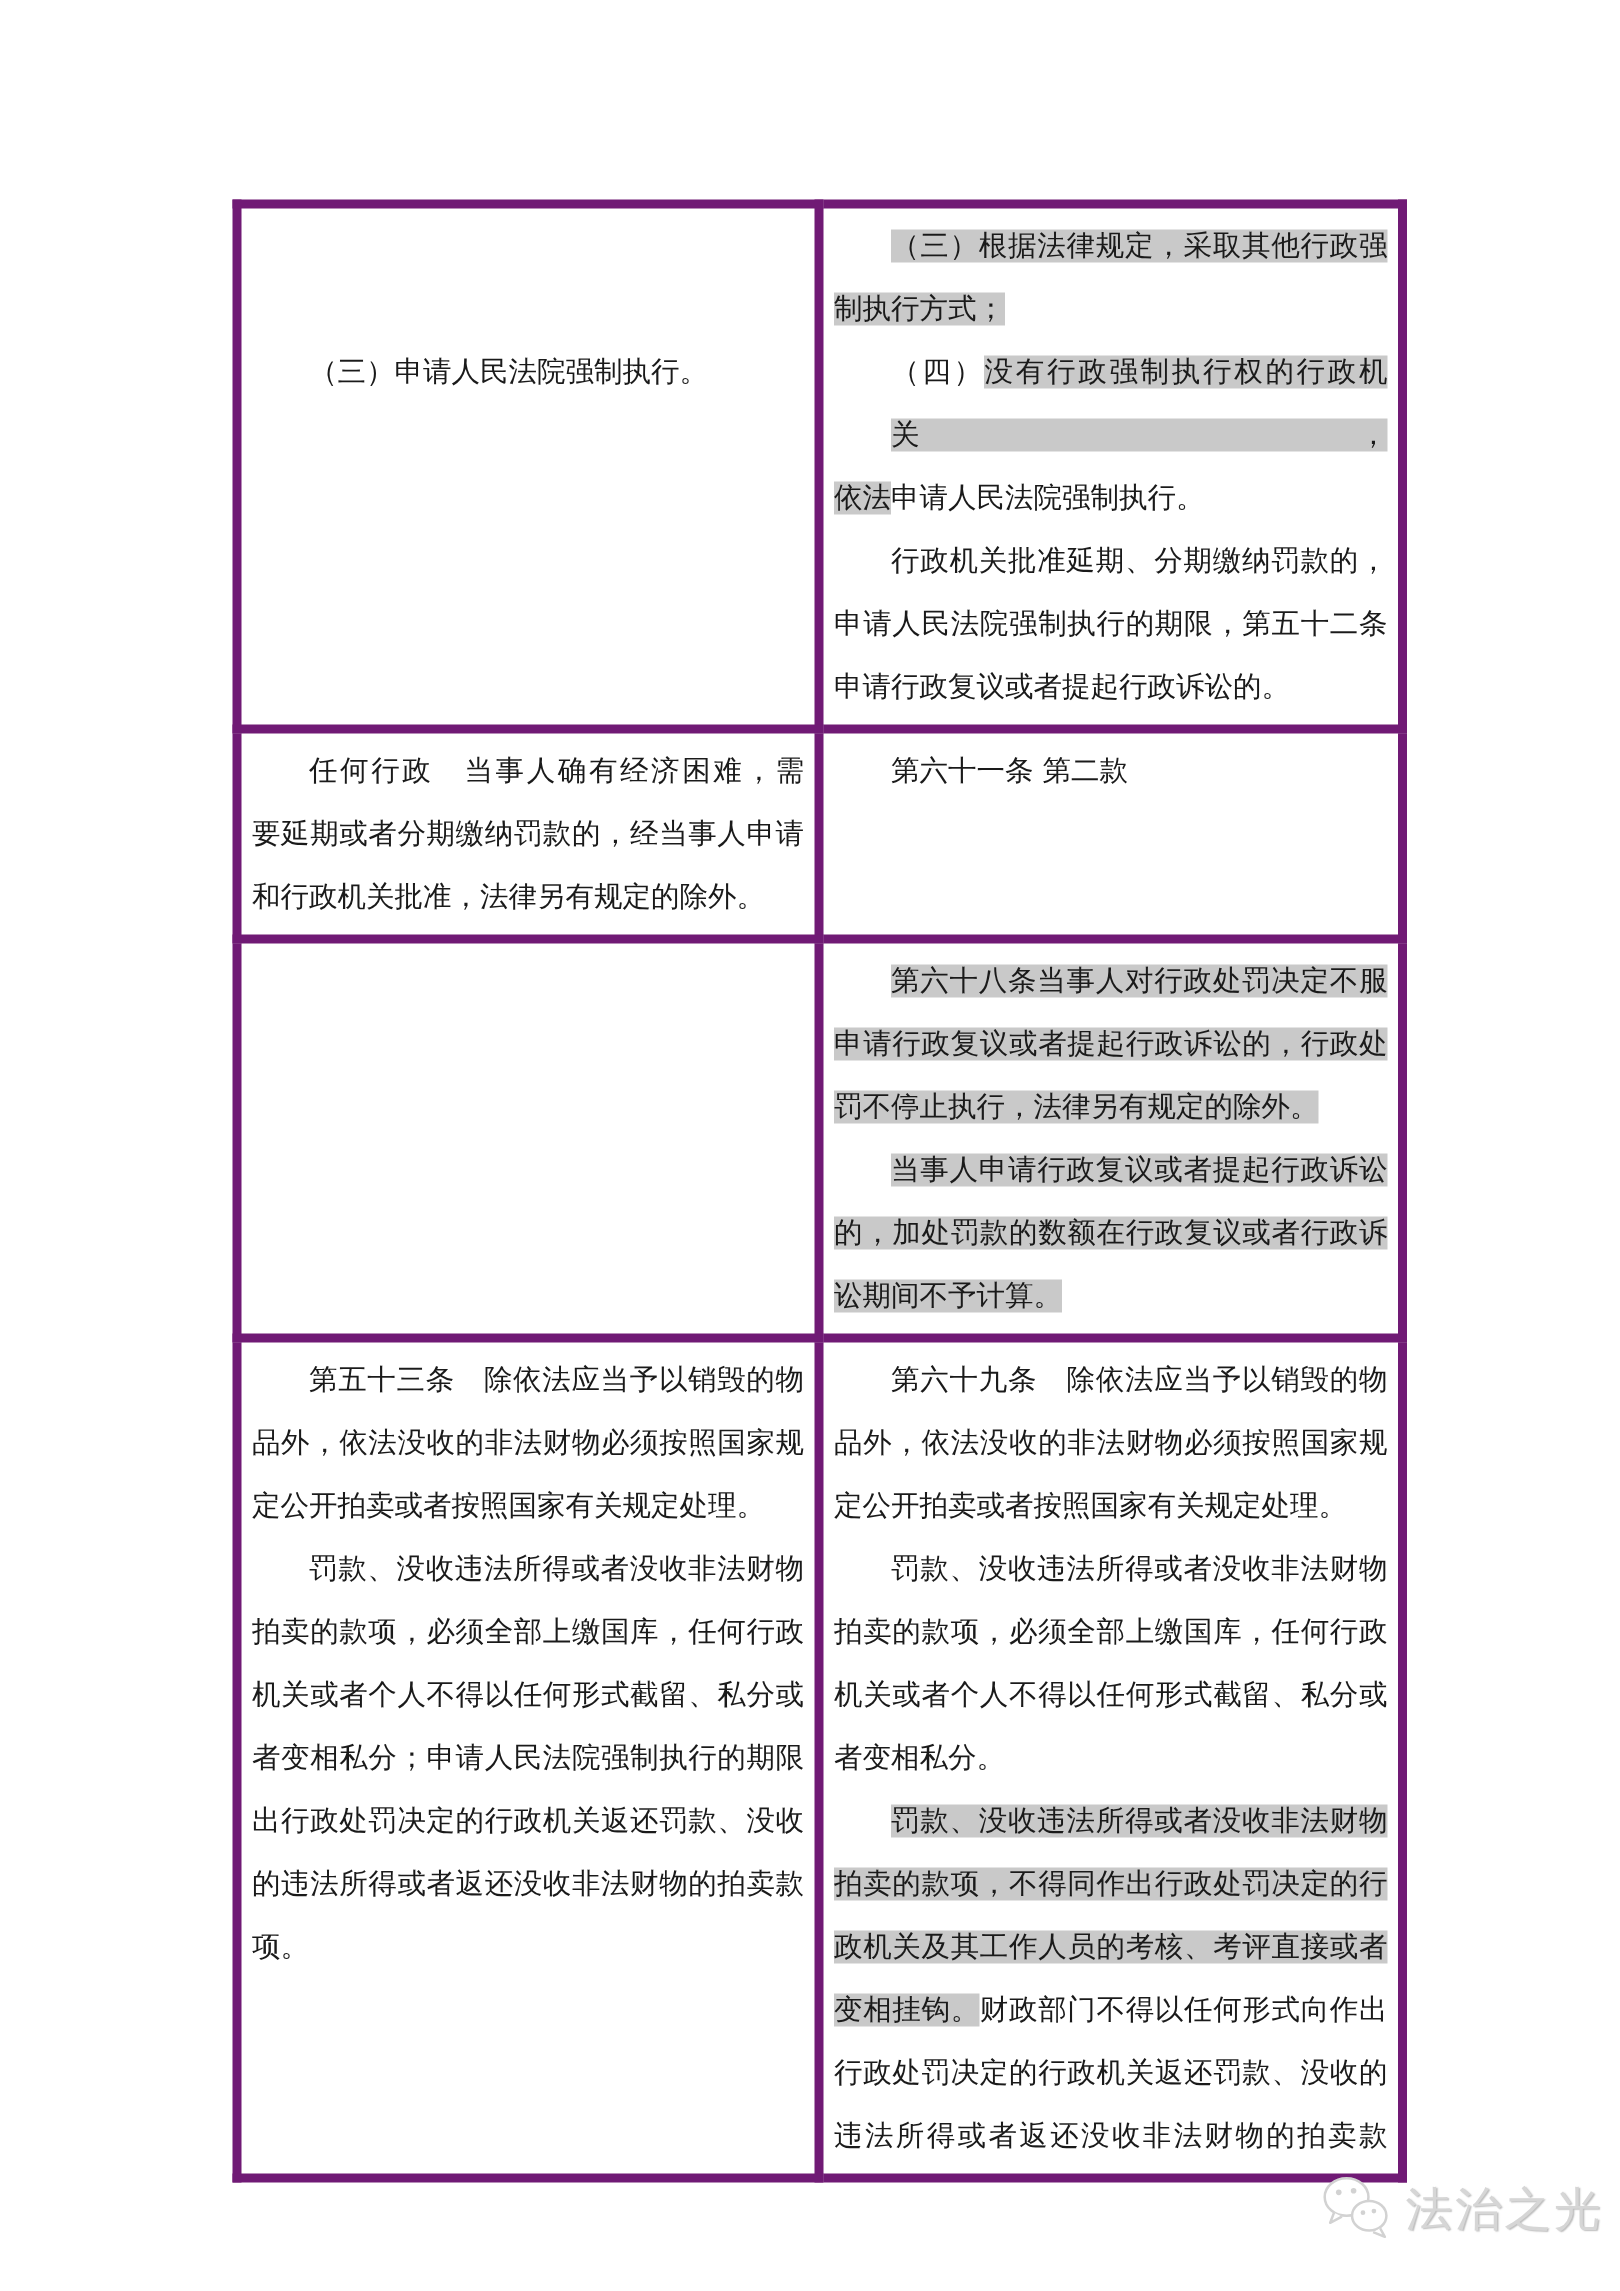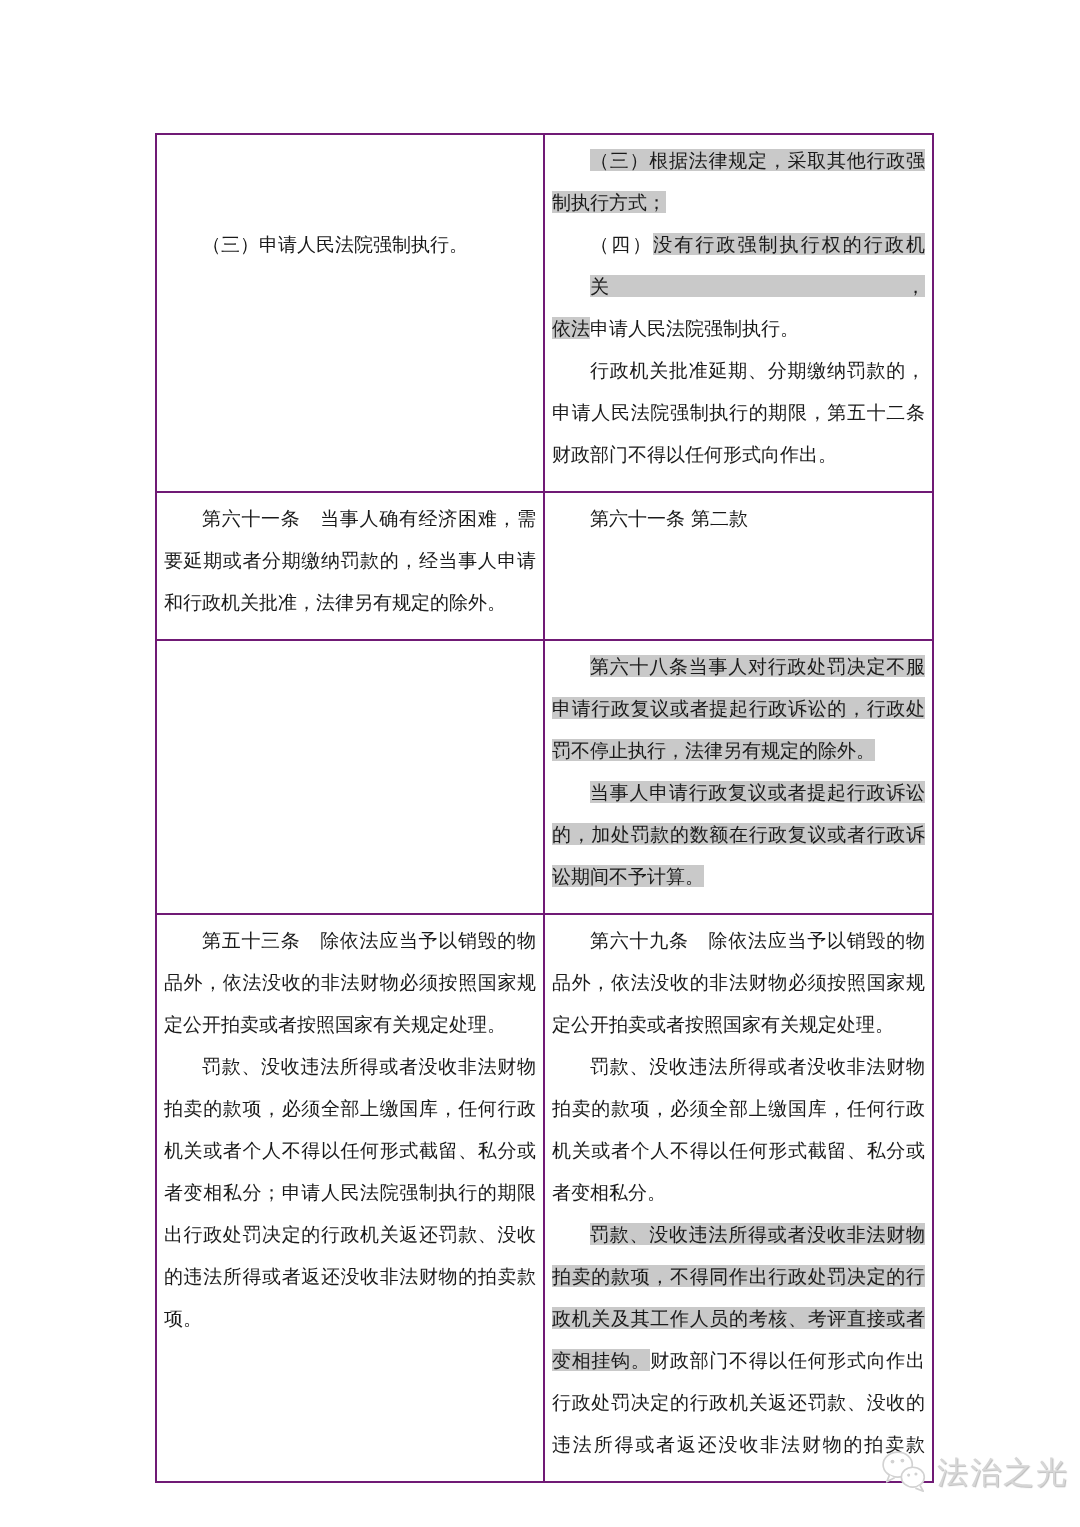--- a/index.html
+++ b/index.html
@@ -6,23 +6,23 @@
   body{
     width:1080px;height:1527px;background:#ffffff;position:relative;
     font-family:"DejaVu Serif","Liberation Serif",serif;
   }
   .page{position:absolute;inset:0;background:#ffffff;}
   table.cmp{
     position:absolute;left:155px;top:133px;width:777px;
     border-collapse:collapse;table-layout:fixed;
   }
   table.cmp td{
-    border:2px solid #701a75;
+    border:6px solid #701a75;
     vertical-align:top;
-    padding:4px 7px 16px 7px;
+    padding:4px 7px 4px 7px;
     overflow:hidden;
   }
   table.cmp col.c1{width:388px;}
   table.cmp col.c2{width:389px;}
   tr.r1 td{height:294px;}
   tr.r2 td{height:124px;}
   tr.r3 td{height:250px;}
   tr.r4 td{height:546px;border-radius:30px;}
   .line{
     min-height:42px;line-height:42px;font-size:19px;color:#1a1a1a;
@@ -58,26 +58,26 @@
             <div class="line"></div>
             <div class="line indent"><span>（三）申请人民法院强制执行。</span></div>
           </td>
           <td>
             <div class="line indent flush"><span class="hl">（三）根据法律规定，采取其他行政强</span></div>
             <div class="line"><span class="hl">制执行方式；</span></div>
             <div class="line indent flush"><span>（四）</span><span class="hl">没有行政强制执行权的行政机关，</span></div>
             <div class="line"><span class="hl">依法</span><span>申请人民法院强制执行。</span></div>
             <div class="line indent flush"><span>行政机关批准延期、分期缴纳罚款的，</span></div>
             <div class="line flush"><span>申请人民法院强制执行的期限，第五十二条</span></div>
-            <div class="line"><span>财政部门不得以任何形式向作出。</span></div>
+            <div class="line"><span>申请行政复议或者提起行政诉讼的。</span></div>
           </td>
         </tr>
         <tr class="r2">
           <td>
-            <div class="line indent flush"><span>第六十一条　当事人确有经济困难，需</span></div>
+            <div class="line indent flush"><span>任何行政　当事人确有经济困难，需</span></div>
             <div class="line flush"><span>要延期或者分期缴纳罚款的，经当事人申请</span></div>
             <div class="line"><span>和行政机关批准，法律另有规定的除外。</span></div>
           </td>
           <td>
             <div class="line indent"><span>第六十一条 第二款</span></div>
           </td>
         </tr>
         <tr class="r3">
           <td></td>
           <td>

